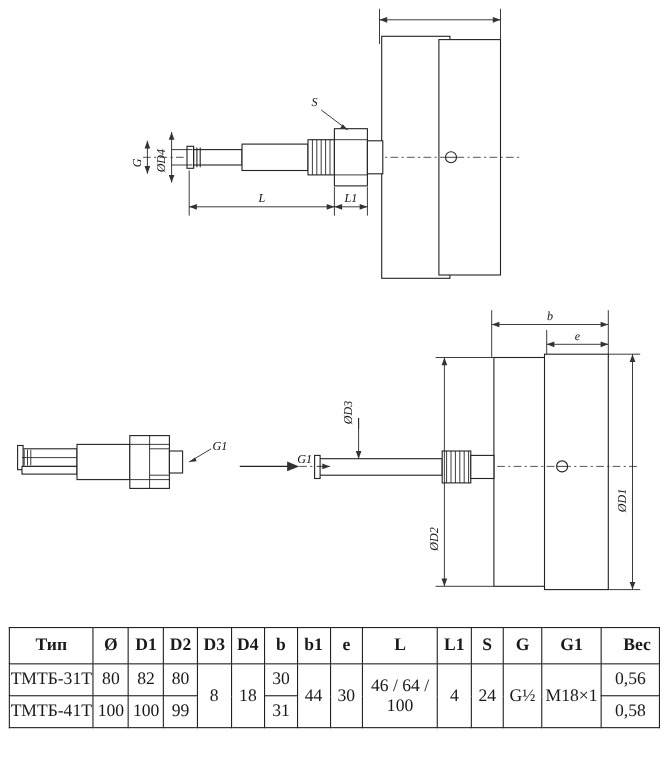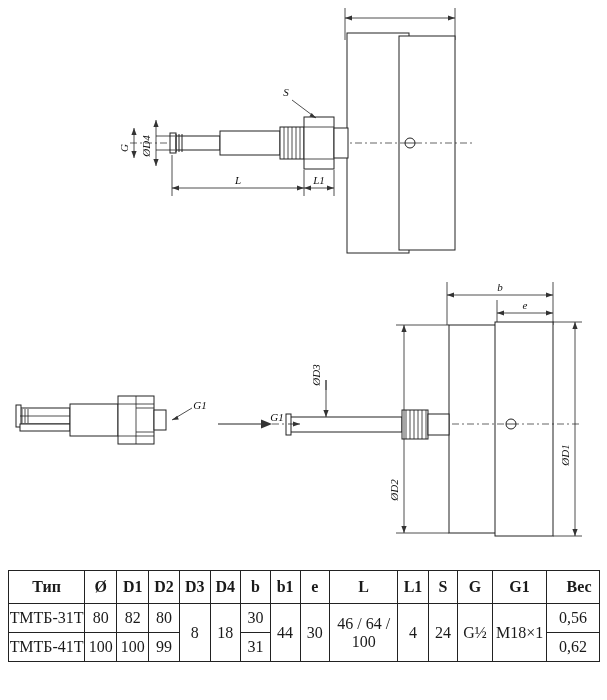--- a/index.html
+++ b/index.html
@@ -269,19 +269,19 @@
           <td rowspan="2">G½</td>
           <td rowspan="2">M18×1</td>
           <td>0,56</td>
         </tr>
         <tr>
           <td>ТМТБ-41Т</td>
           <td>100</td>
           <td>100</td>
           <td>99</td>
           <td>31</td>
-          <td>0,62</td>
+          <td>0,58</td>
         </tr>
       </tbody>
     </table>
   </div>
 
 </div>
 
 </body></html>

